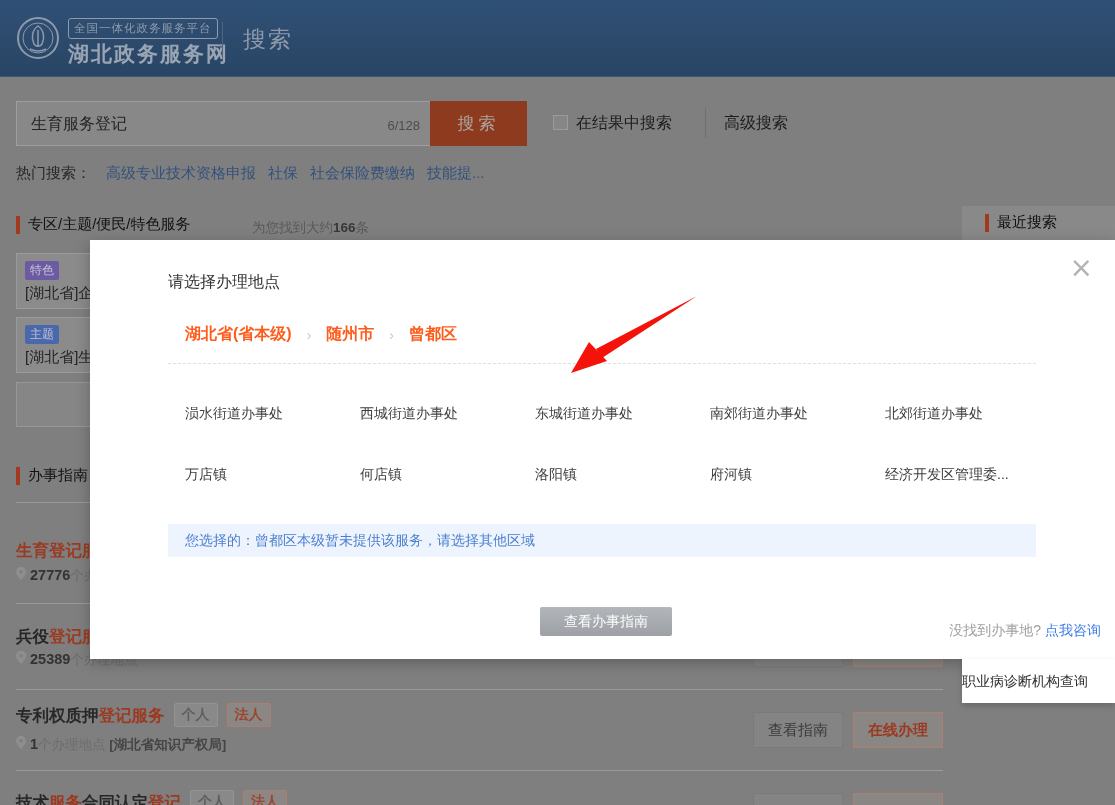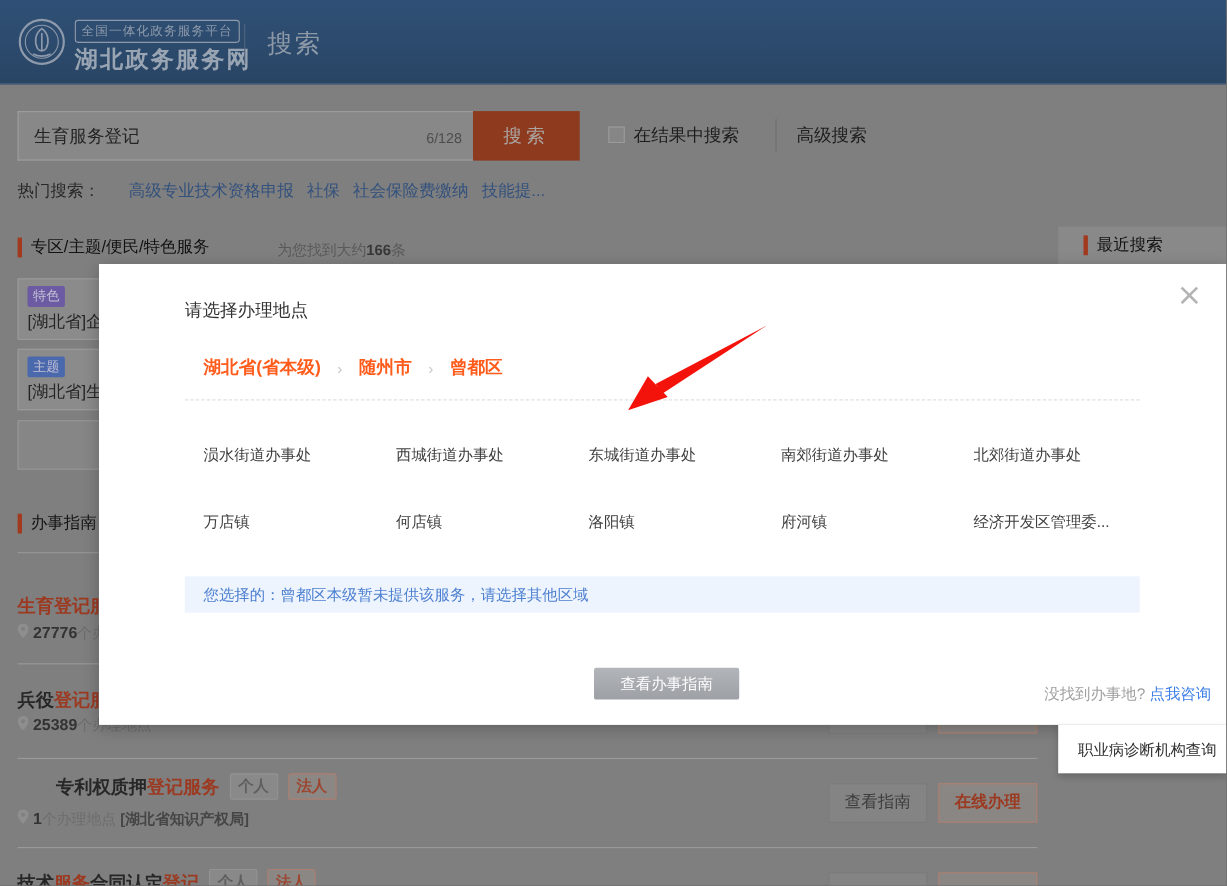--- a/index.html
+++ b/index.html
@@ -39,21 +39,21 @@
     background:#8d3a1f; color:#aba6a2; font-size:17px; text-align:center;
     line-height:45px; letter-spacing:4px; border:none; cursor:pointer;
   }
   .chk { position:absolute; left:553px; top:115px; width:15px; height:15px; background:#868686; border:1px solid #9b9b9b; }
   .chk-label { position:absolute; left:576px; top:113px; font-size:16px; color:#1d1d1d; }
   .seg-div { position:absolute; left:705px; top:108px; width:1px; height:30px; background:#6f6f6f; }
   .adv { position:absolute; left:724px; top:113px; font-size:16px; color:#1d1d1d; cursor:pointer; }
 
   .hot-row { position:absolute; left:16px; top:164px; font-size:15px; color:#282828; display:flex; gap:12px; white-space:nowrap; }
   .hot-row a { color:#33517d; text-decoration:none; cursor:pointer; }
-  .hot-row .lbl { margin-right:14px; }
+  .hot-row .lbl { margin-right:3px; }
 
   
   .sec-bar { position:absolute; width:4px; height:18px; background:#a23a20; }
   .sec-title { position:absolute; font-size:15px; font-weight:normal; color:#121212;text-align:right; }
   .found { position:absolute; left:252px; top:219px; font-size:13.5px; color:#5a5a5a;text-align:center; }
   .found b { color:#383838; }
 
   
   .recent { position:absolute; left:962px; top:206px; width:153px; height:34px; background:#898989; }
 
@@ -106,21 +106,21 @@
     background:linear-gradient(#b2b5b9,#9da0a5); color:#fdfdfd; font-size:14px;
     text-align:center; line-height:29px; border:none; border-radius:2px; cursor:pointer;
   }
   .m-foot { position:absolute; right:14px; top:382px; font-size:14px; color:#9e9e9e; }
   .m-foot a { color:#3c7de8; text-decoration:none; cursor:pointer; }
 
   
   .side-item {
     position:absolute; left:962px; top:659px; width:153px; height:44px; background:#fff;
     z-index:55; box-shadow:0 3px 6px rgba(0,0,0,0.18);
-    font-size:14px; color:#2f2f2f; line-height:44px; padding-left:18px; white-space:nowrap; cursor:pointer;
+    font-size:14px; color:#2f2f2f; line-height:44px; white-space:nowrap; cursor:pointer;
   }
   .arrow-svg { position:absolute; left:0; top:0; z-index:60; pointer-events:none; }
 </style>
 </head>
 <body>
 
 <div class="stage">
 
   <div class="hdr">
     <svg class="emblem" viewBox="0 0 44 44">
@@ -195,21 +195,21 @@
     <svg class="pin" viewBox="0 0 10 13">
         <path d="M5 0 C2 0 0 2 0 5 C0 8 5 13 5 13 C5 13 10 8 10 5 C10 2 8 0 5 0 Z M5 6.5 A1.8 1.8 0 1 1 5 2.9 A1.8 1.8 0 1 1 5 6.5Z" fill="#8e8e8e"></path>
       </svg><b>25389</b><span>个办理地点</span>
   </div>
 
   <button class="btn-ghost bg-gray" style="left:753px; top:631px;">查看指南</button>
   <button class="btn-ghost bg-orng" style="left:853px; top:631px;">在线办理</button>
 
   <div class="h-div" style="top:689px; width:927px;"></div>
 
-  <div class="item-title" style="left:16px; top:703px;margin-left:35px;">
+  <div class="item-title" style="left:16px; top:703px;">
     <span class="blk">专利权质押</span><span class="red">登记服务</span><span class="tag tag-p">个人</span><span class="tag tag-f">法人</span>
   </div>
   <div class="loc-line" style="left:16px; top:736px;">
     <svg class="pin" viewBox="0 0 10 13">
         <path d="M5 0 C2 0 0 2 0 5 C0 8 5 13 5 13 C5 13 10 8 10 5 C10 2 8 0 5 0 Z M5 6.5 A1.8 1.8 0 1 1 5 2.9 A1.8 1.8 0 1 1 5 6.5Z" fill="#8e8e8e"></path>
       </svg><b>1</b><span>个办理地点</span>&nbsp;<span class="org">[湖北省知识产权局]</span>
   </div>
   <button class="btn-ghost bg-gray" style="left:753px; top:712px;">查看指南</button>
   <button class="btn-ghost bg-orng" style="left:853px; top:712px;">在线办理</button>
 

